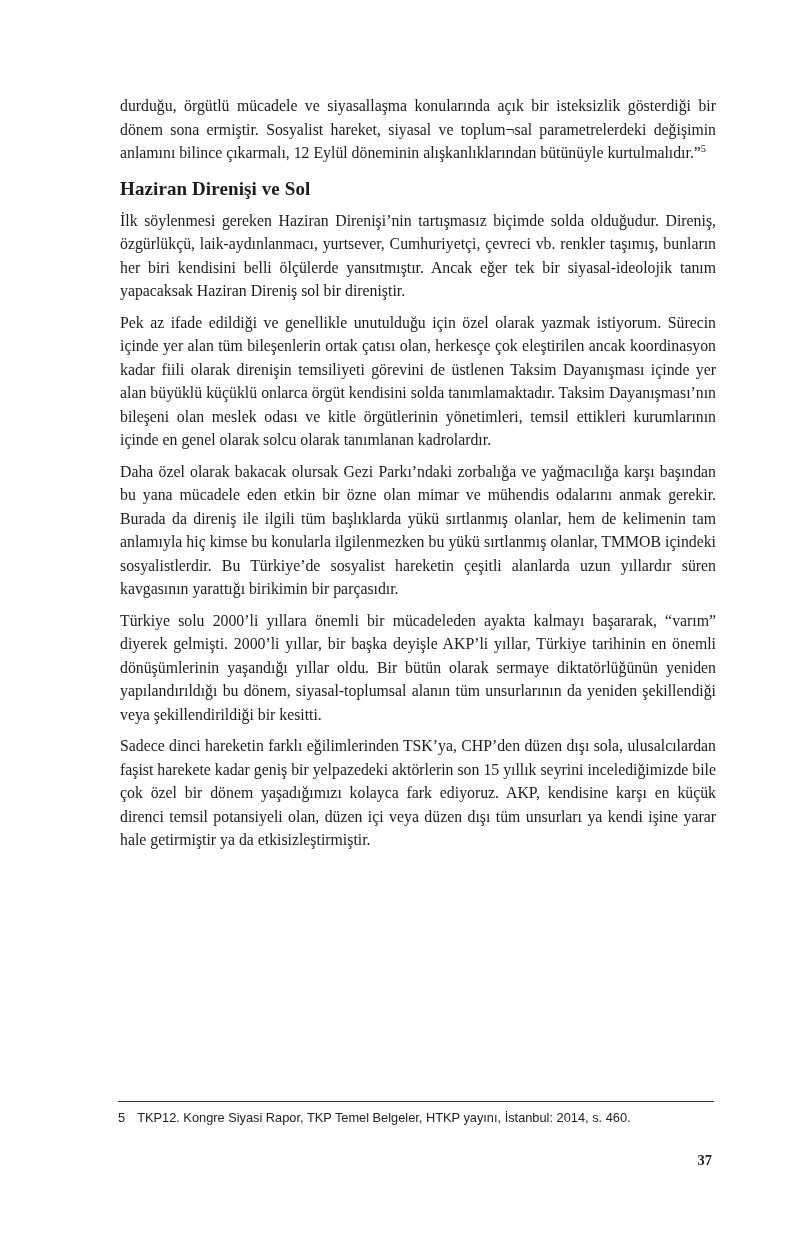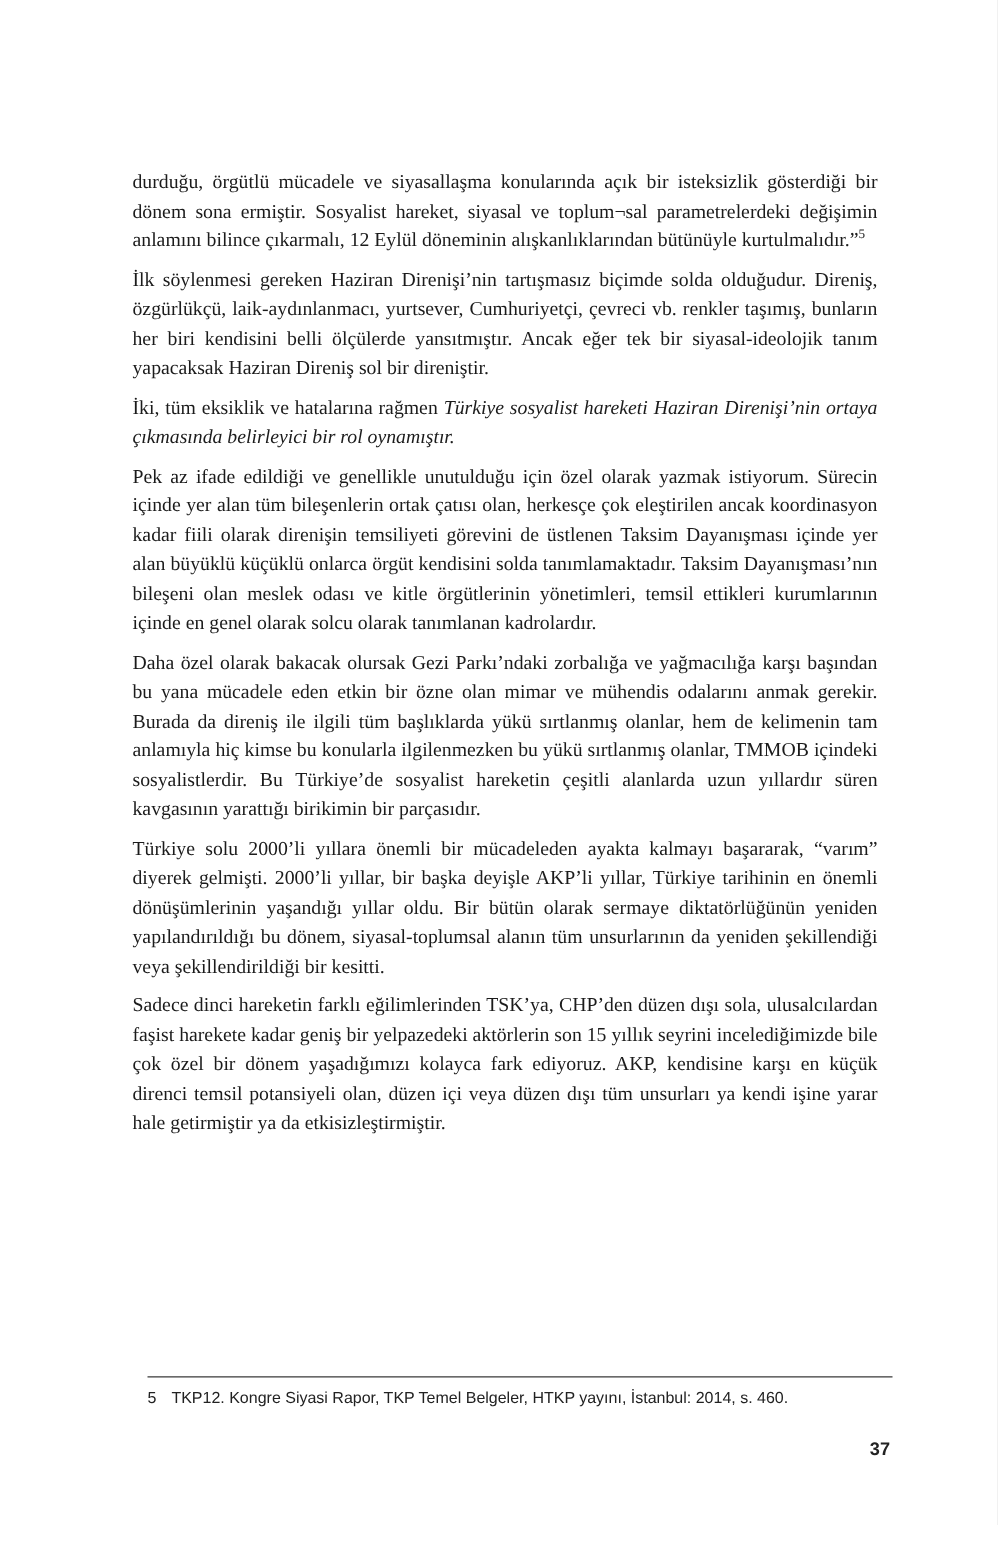--- a/index.html
+++ b/index.html
@@ -12,24 +12,23 @@
     width: 798px;
     height: 1241px;
     background: #ffffff;
     font-family: "Liberation Serif", serif;
     color: #1b1b1b;
     overflow: hidden;
     margin: 0 auto;
   }
   .content {
     position: absolute;
-    left: 106px;
+    left: 120px;
     top: 94px;
     width: 596px;
-    margin-top: 40px;
   }
   p.body-par {
     margin: 0 0 8px 0;
     font-size: 15.8px;
     line-height: 23.5px;
     text-align: justify;
     hyphens: auto;
     -webkit-hyphens: auto;
   }
   h2.section {
@@ -65,38 +64,38 @@
     display: flex;
   }
   .footnote .fn-num {
     flex: 0 0 auto;
     margin-right: 12px;
   }
   .pagenum {
     position: absolute;
     right: 86px;
     top: 1152px;
-    font-family: Liberation Sans, sans-serif;
+    font-family: Liberation Serif, serif;
     font-weight: bold;
     font-size: 14.5px;
     color: #222222;
   }
 </style>
 </head>
 <body>
 
 <div class="page">
   <div class="content">
 
     <p class="body-par"><span>durduğu, örgütlü mücadele ve siyasallaşma konularında açık bir isteksizlik gösterdiği bir dönem sona ermiştir. Sosyalist hareket, siyasal ve toplum¬sal parametrelerdeki değişimin anlamını bilince çıkarmalı, 12 Eylül döneminin alışkanlıklarından bütünüyle kurtulmalıdır.”</span><sup class="fn-ref">5</sup></p>
 
+    <h2 class="section">Haziran Direnişi ve Sol</h2>
 
     <p class="body-par">İlk söylenmesi gereken Haziran Direnişi’nin tartışmasız biçimde solda olduğudur. Direniş, özgürlükçü, laik-aydınlanmacı, yurtsever, Cumhuriyetçi, çevreci vb. renkler taşımış, bunların her biri kendisini belli ölçülerde yansıtmıştır. Ancak eğer tek bir siyasal-ideolojik tanım yapacaksak Haziran Direniş sol bir direniştir.</p>
 
-    <p class="body-par"><span>İki, tüm eksiklik ve hatalarına rağmen </span><em class="italic">Türkiye sosyalist hareketi Haziran Direnişi’nin ortaya çıkmasında belirleyici bir rol oynamıştır.</em></p>
 
     <p class="body-par">Pek az ifade edildiği ve genellikle unutulduğu için özel olarak yazmak istiyorum. Sürecin içinde yer alan tüm bileşenlerin ortak çatısı olan, herkesçe çok eleştirilen ancak koordinasyon kadar fiili olarak direnişin temsiliyeti görevini de üstlenen Taksim Dayanışması içinde yer alan büyüklü küçüklü onlarca örgüt kendisini solda tanımlamaktadır. Taksim Dayanışması’nın bileşeni olan meslek odası ve kitle örgütlerinin yönetimleri, temsil ettikleri kurumlarının içinde en genel olarak solcu olarak tanımlanan kadrolardır.</p>
 
     <p class="body-par">Daha özel olarak bakacak olursak Gezi Parkı’ndaki zorbalığa ve yağmacılığa karşı başından bu yana mücadele eden etkin bir özne olan mimar ve mühendis odalarını anmak gerekir. Burada da direniş ile ilgili tüm başlıklarda yükü sırtlanmış olanlar, hem de kelimenin tam anlamıyla hiç kimse bu konularla ilgilenmezken bu yükü sırtlanmış olanlar, TMMOB içindeki sosyalistlerdir. Bu Türkiye’de sosyalist hareketin çeşitli alanlarda uzun yıllardır süren kavgasının yarattığı birikimin bir parçasıdır.</p>
 
     <p class="body-par">Türkiye solu 2000’li yıllara önemli bir mücadeleden ayakta kalmayı başararak, “varım” diyerek gelmişti. 2000’li yıllar, bir başka deyişle AKP’li yıllar, Türkiye tarihinin en önemli dönüşümlerinin yaşandığı yıllar oldu. Bir bütün olarak sermaye diktatörlüğünün yeniden yapılandırıldığı bu dönem, siyasal-toplumsal alanın tüm unsurlarının da yeniden şekillendiği veya şekillendirildiği bir kesitti.</p>
 
     <p class="body-par">Sadece dinci hareketin farklı eğilimlerinden TSK’ya, CHP’den düzen dışı sola, ulusalcılardan faşist harekete kadar geniş bir yelpazedeki aktörlerin son 15 yıllık seyrini incelediğimizde bile çok özel bir dönem yaşadığımızı kolayca fark ediyoruz. AKP, kendisine karşı en küçük direnci temsil potansiyeli olan, düzen içi veya düzen dışı tüm unsurları ya kendi işine yarar hale getirmiştir ya da etkisizleştirmiştir.</p>
 
 

